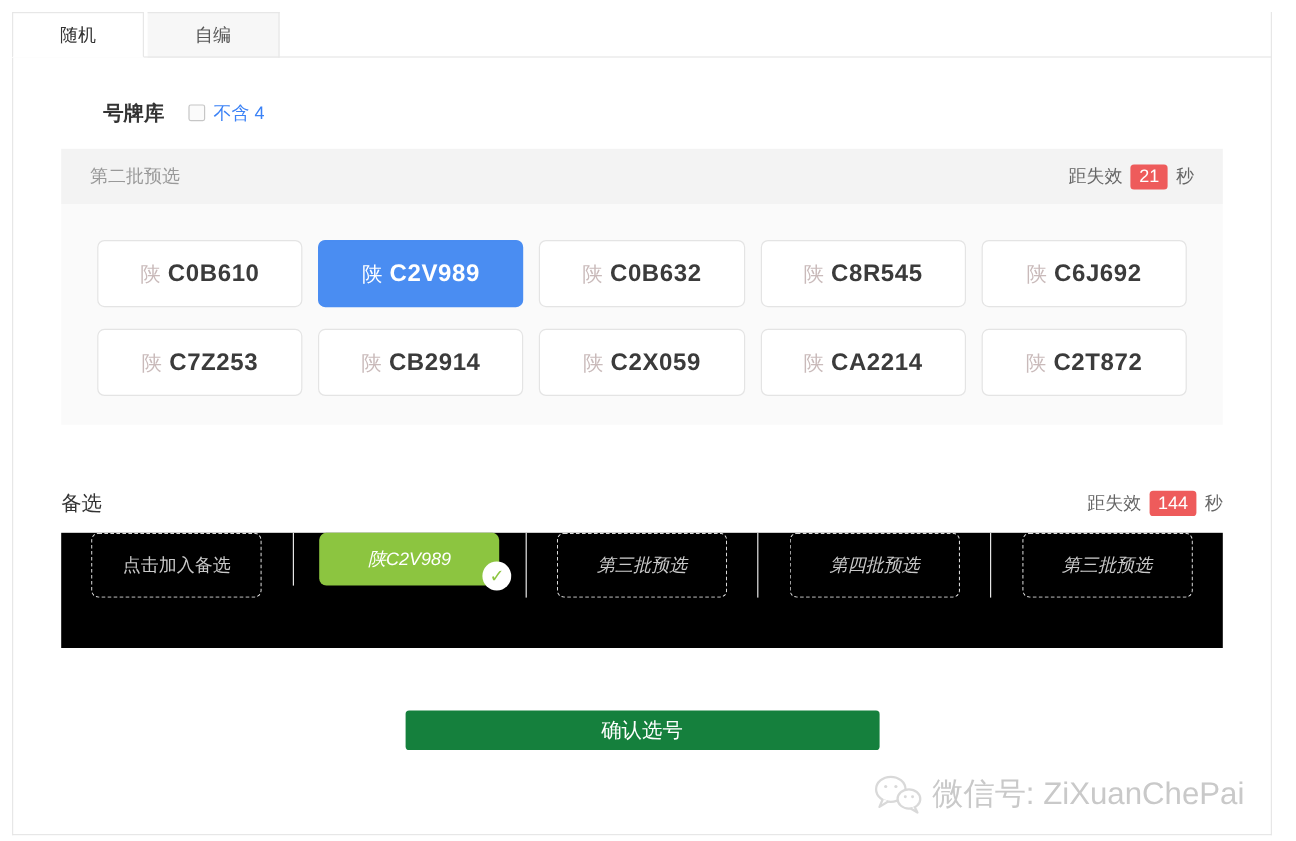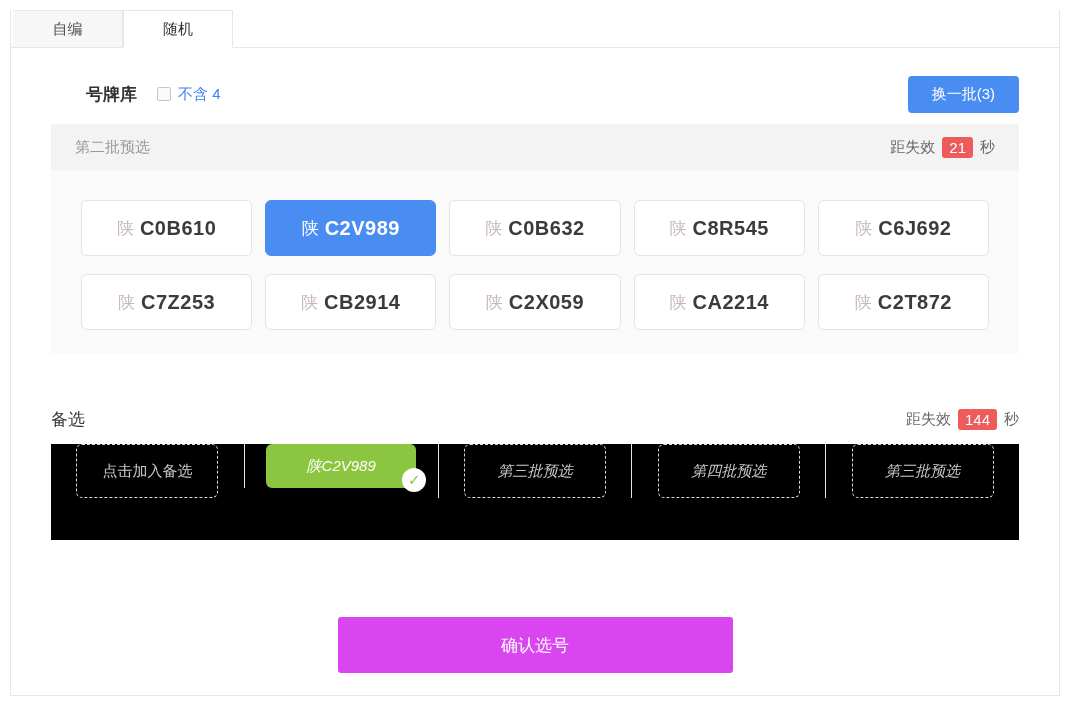--- a/index.html
+++ b/index.html
@@ -62,49 +62,48 @@
   .alt-filled { position:relative; width:150px; height:44px; background:#8cc540;
                 border-radius:6px; color:#fff; font-size:15px; display:flex;
                 align-items:center; justify-content:center; cursor:pointer; }
   .badge-check { position:absolute; right:-10px; bottom:-4px; width:24px; height:24px;
                  background:#fff; border-radius:50%; display:flex; align-items:center;
                  justify-content:center; color:#8cc540; font-size:15px; font-weight:bold; }
   .badge-check::before { content:"✓"; }
 
   
   .confirm-row { display:flex; justify-content:center; margin-top:52px; }
-  .btn-confirm { width:395px; height:56px; background:#d946ef; color:#fff; border:none;
+  .btn-confirm { width:395px; height:33px; background:#15803d; color:#fff; border:none;
                  border-radius:3px; font-size:17px; cursor:pointer;
-                 font-family:"Liberation Sans","DejaVu Sans",sans-serif;margin-top:25px; }
+                 font-family:"Liberation Sans","DejaVu Sans",sans-serif; }
 
   
   .watermark { position:absolute; right:22px; bottom:16px; display:flex; align-items:center;
                gap:8px; color:#c9c9c9; font-size:26px;
                text-shadow:1px 1px 0 rgba(255,255,255,0.95), -1px -1px 0 rgba(255,255,255,0.6); }
   .wm-icon { width:42px; height:34px; opacity:0.75; }
 </style>
 </head>
 <body>
 
 <div class="stage">
   <div class="panel">
 
     <div class="tabs">
+      <div class="tab active">随机</div>
       <div class="tab inactive">自编</div>
-      <div class="tab active">随机</div>
     </div>
 
     <div class="content">
 
       <div class="lib-row">
         <span class="lib-title">号牌库</span>
         <span class="checkbox"></span>
         <span class="filter-label">不含 4</span>
         <span class="spacer"></span>
-        <button class="btn-blue">换一批(3)</button>
       </div>
 
       <div class="batch-bar">
         <span class="batch-title">第二批预选</span>
         <span class="spacer"></span>
         <span class="expiry">
           <span>距失效</span>
           <span class="badge-red">21</span>
           <span>秒</span>
         </span>
@@ -185,15 +184,28 @@
           <div class="dash-box">第三批预选</div>
         </div>
       </div>
 
       <div class="confirm-row">
         <button class="btn-confirm">确认选号</button>
       </div>
 
     </div>
 
+    <div class="watermark">
+      <svg class="wm-icon" viewBox="0 0 44 36" fill="none" xmlns="http://www.w3.org/2000/svg">
+        <ellipse cx="16" cy="13.5" rx="13" ry="11" stroke="#cdcdcd" stroke-width="2" fill="#ffffff"></ellipse>
+        <path d="M9 22 L6 29 L14 24" stroke="#cdcdcd" stroke-width="2" fill="#ffffff" stroke-linejoin="round"></path>
+        <circle cx="11.5" cy="11" r="1.4" fill="#cdcdcd"></circle>
+        <circle cx="20.5" cy="11" r="1.4" fill="#cdcdcd"></circle>
+        <ellipse cx="32" cy="22" rx="10" ry="8.5" stroke="#cdcdcd" stroke-width="2" fill="#ffffff"></ellipse>
+        <path d="M37 29 L39.5 34 L33.5 30.5" stroke="#cdcdcd" stroke-width="2" fill="#ffffff" stroke-linejoin="round"></path>
+        <circle cx="28.8" cy="20" r="1.3" fill="#cdcdcd"></circle>
+        <circle cx="35.2" cy="20" r="1.3" fill="#cdcdcd"></circle>
+      </svg>
+      <span>微信号: ZiXuanChePai</span>
+    </div>
 
   </div>
 </div>
 
 </body></html>

